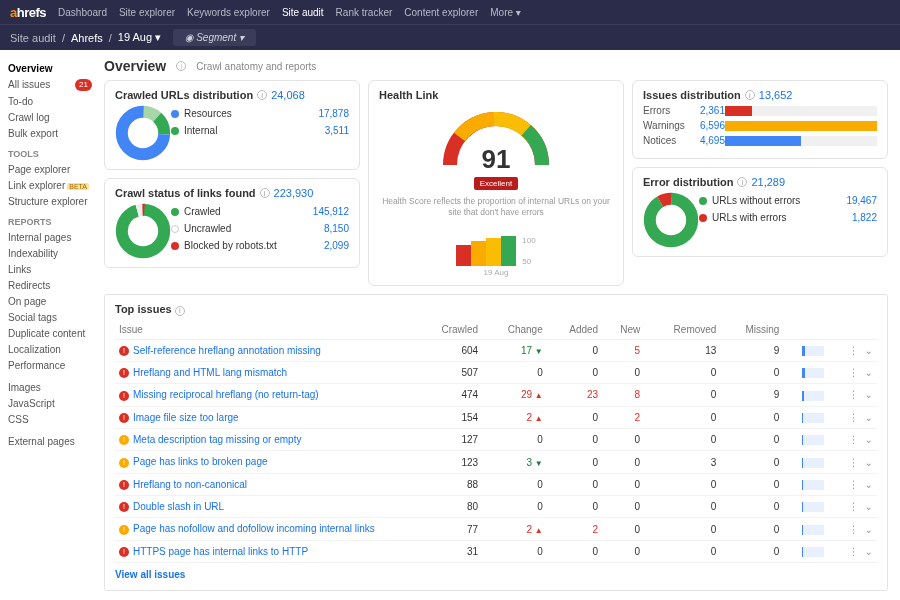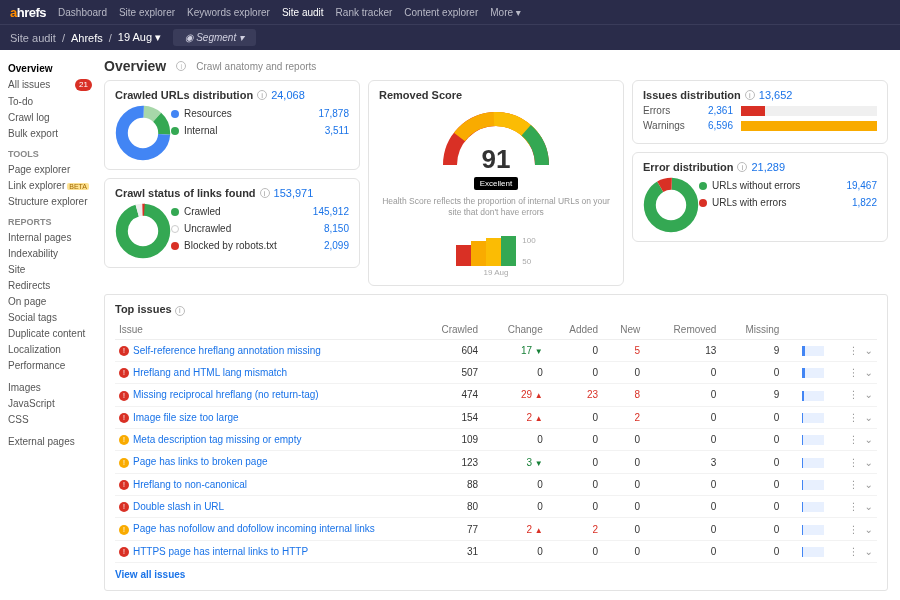--- a/index.html
+++ b/index.html
@@ -40,26 +40,26 @@
   .legend-row { display:flex; align-items:center; justify-content:space-between; font-size:10px; padding:3px 0;}
   .legend-left { display:flex; align-items:center; gap:5px;}
   .dot { width:8px; height:8px; border-radius:50%; }
   .num { color:#1a73e8; }
   .donut { width:56px; height:56px; }
   .flex-row { display:flex; align-items:flex-start;}
 
   .gauge-wrap { display:flex; flex-direction:column; align-items:center; }
   .gauge { width:120px; height:70px; position:relative; overflow:hidden;}
   .score { position:absolute; bottom:0; left:0; right:0; text-align:center; font-size:26px; font-weight:700; color:#333;}
-  .excellent { background:#000000; color:#fff; font-size:8px; padding:2px 6px; border-radius:2px; margin-top:2px;}
+  .excellent { background:#b91c1c; color:#fff; font-size:8px; padding:2px 6px; border-radius:2px; margin-top:2px;}
   .hs-sub { font-size:8.5px; color:#999; text-align:center; margin-top:6px; line-height:1.3;}
   .sparkbar { display:flex; align-items:flex-end; gap:0; height:30px; margin-top:10px; width:60px; margin-left:auto; margin-right:auto;}
   .sparkbar div { flex:1; }
 
-  .dist-row { display:flex; align-items:center; gap:8px; font-size:10px; margin-bottom:4px;}
+  .dist-row { display:flex; align-items:center; font-size:10px; margin-bottom:4px;}
   .dist-row .lbl { width:48px; color:#555;}
   .dist-row .n { width:34px; color:#1a73e8; text-align:right;}
   .dist-row .bar { flex:1; height:10px; background:#f0f0f0; position:relative;}
   .dist-row .bar>div { height:100%; }
 
   
   .issues-card { border:1px solid #e3e3e3; border-radius:3px; padding:8px 10px;}
   .tbl { width:100%; font-size:10px; border-collapse:collapse;}
   .tbl th { text-align:left; font-weight:400; color:#777; padding:4px 4px; border-bottom:1px solid #eee;}
   .tbl th.r, .tbl td.r { text-align:right;}
@@ -125,21 +125,21 @@
         <span>Structure explorer</span>
       </div>
       <div class="hdr">REPORTS</div>
       <div class="item">
         <span>Internal pages</span>
       </div>
       <div class="item">
         <span>Indexability</span>
       </div>
       <div class="item">
-        <span>Site</span>
+        <span>Links</span>
       </div>
       <div class="item">
         <span>Redirects</span>
       </div>
       <div class="item">
         <span>On page</span>
       </div>
       <div class="item">
         <span>Social tags</span>
       </div>
@@ -205,21 +205,21 @@
                   </div>
                   <span class="num">3,511</span>
                 </div>
               </div>
           </div>
         </div>
         <div class="card">
           <h3>
               <span>Crawl status of links found</span> 
               <span class="info-ic">i</span> 
-              <span class="cnt">153,971</span>
+              <span class="cnt">223,930</span>
             </h3>
           <div class="flex-row">
             <svg class="donut" viewBox="0 0 42 42">
               <circle cx="21" cy="21" r="15.9" fill="none" stroke="#34a853" stroke-width="9" stroke-dasharray="95 5" stroke-dashoffset="25"></circle>
               <circle cx="21" cy="21" r="15.9" fill="none" stroke="#eee" stroke-width="9" stroke-dasharray="4 96" stroke-dashoffset="-70"></circle>
               <circle cx="21" cy="21" r="15.9" fill="none" stroke="#d93025" stroke-width="9" stroke-dasharray="1.5 98.5" stroke-dashoffset="-74"></circle>
             </svg>
             <div style="flex:1" id="legend-status">
                 <div class="legend-row">
                   <div class="legend-left">
@@ -242,21 +242,21 @@
                   </div>
                   <span class="num">2,099</span>
                 </div>
               </div>
           </div>
         </div>
       </div>
 
       <div class="card">
         <h3>
-            <span>Removed Score</span>
+            <span>Health Link</span>
           </h3>
         <div class="gauge-wrap">
           <div class="gauge">
             <svg width="120" height="120" viewBox="0 0 120 120">
               <path d="M 14 60 A 46 46 0 0 1 106 60" fill="none" stroke="#d93025" stroke-width="14"></path>
               <path d="M 14 60 A 46 46 0 0 1 106 60" fill="none" stroke="#f9ab00" stroke-width="14" stroke-dasharray="90 200" stroke-dashoffset="-30"></path>
               <path d="M 14 60 A 46 46 0 0 1 106 60" fill="none" stroke="#fbbc04" stroke-width="14" stroke-dasharray="50 200" stroke-dashoffset="-70"></path>
               <path d="M 14 60 A 46 46 0 0 1 106 60" fill="none" stroke="#34a853" stroke-width="14" stroke-dasharray="40 200" stroke-dashoffset="-105"></path>
             </svg>
             <div class="score">91</div>
@@ -294,20 +294,27 @@
                   <div style="width: 18%; background: rgb(217, 48, 37);"></div>
                 </div>
               </div>
               <div class="dist-row">
                 <span class="lbl">Warnings</span>
                 <span class="n">6,596</span>
                 <div class="bar">
                   <div style="width: 100%; background: rgb(249, 171, 0);"></div>
                 </div>
               </div>
+              <div class="dist-row">
+                <span class="lbl">Notices</span>
+                <span class="n">4,695</span>
+                <div class="bar">
+                  <div style="width: 50%; background: rgb(66, 133, 244);"></div>
+                </div>
+              </div>
             </div>
         </div>
         <div class="card">
           <h3>
               <span>Error distribution</span> 
               <span class="info-ic">i</span> 
               <span class="cnt">21,289</span>
             </h3>
           <div class="flex-row">
             <svg class="donut" viewBox="0 0 42 42">
@@ -391,21 +398,21 @@
               <td class="r red">2 <span style="font-size:8px">▲</span></td>
               <td class="r ">0</td>
               <td class="r red">2</td>
               <td class="r ">0</td>
               <td class="r ">0</td>
               <td class="r"><span class="minibar"><div style="width: 5%;"></div></span></td>
               <td class="r"><span class="rowmenu">⋮</span><span class="rowexp">⌄</span></td>
             </tr>
             <tr>
               <td class="issue"><span class="sev warn">!</span>Meta description tag missing or empty</td>
-              <td class="r ">109</td>
+              <td class="r ">127</td>
               <td class="r ">0</td>
               <td class="r ">0</td>
               <td class="r ">0</td>
               <td class="r ">0</td>
               <td class="r ">0</td>
               <td class="r"><span class="minibar"><div style="width: 4%;"></div></span></td>
               <td class="r"><span class="rowmenu">⋮</span><span class="rowexp">⌄</span></td>
             </tr>
             <tr>
               <td class="issue"><span class="sev warn">!</span>Page has links to broken page</td>

